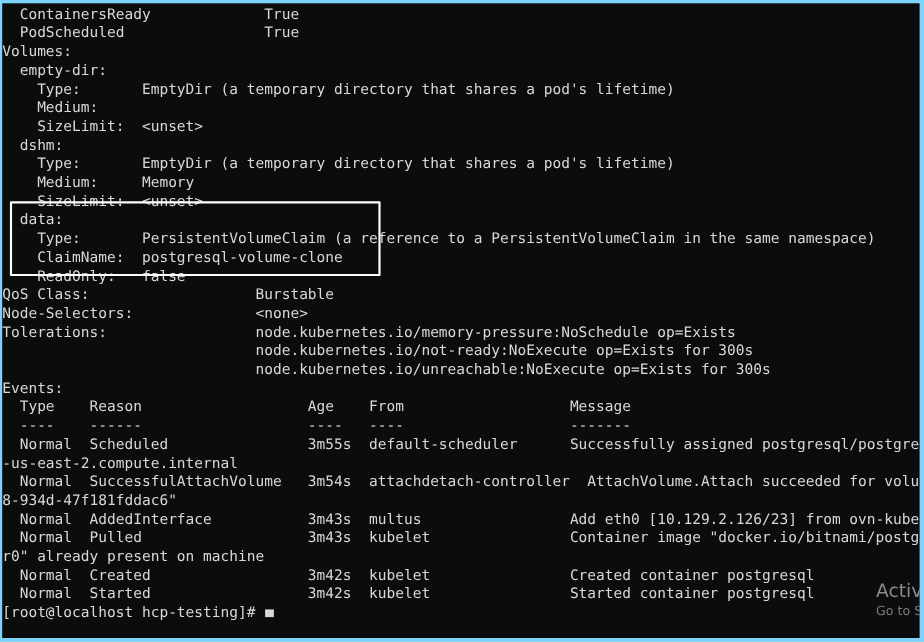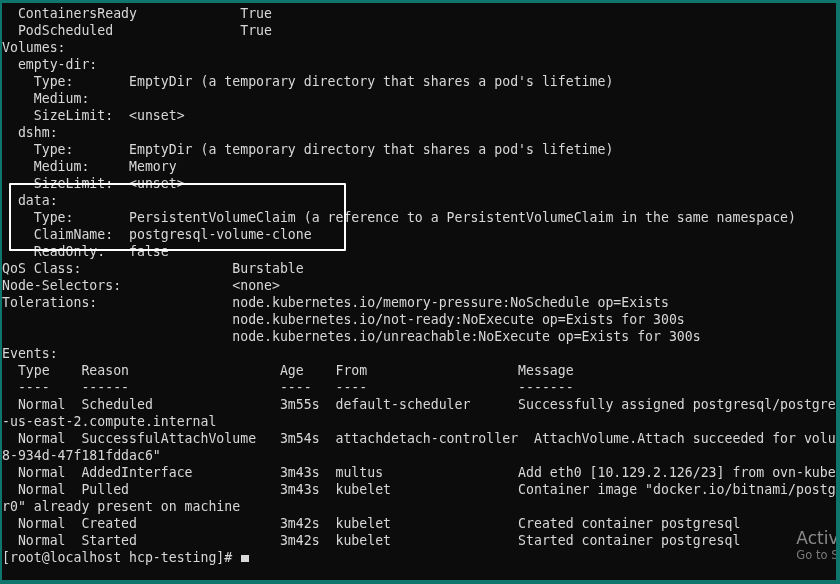--- a/index.html
+++ b/index.html
@@ -14,21 +14,21 @@
     overflow: hidden;
     font-family: "DejaVu Sans Mono", "Liberation Mono", monospace;
   }
 
   
   #terminal-window {
     position: relative;
     width: 840px;
     height: 584px;
     box-sizing: border-box;
-    background: #0f766e;
+    background: #7dd3fc;
     padding: 3px 4px 4px 2px;
     overflow: hidden;
   }
 
   
   #console-surface {
     position: relative;
     width: 100%;
     height: 100%;
     background: #0c0c0c;

